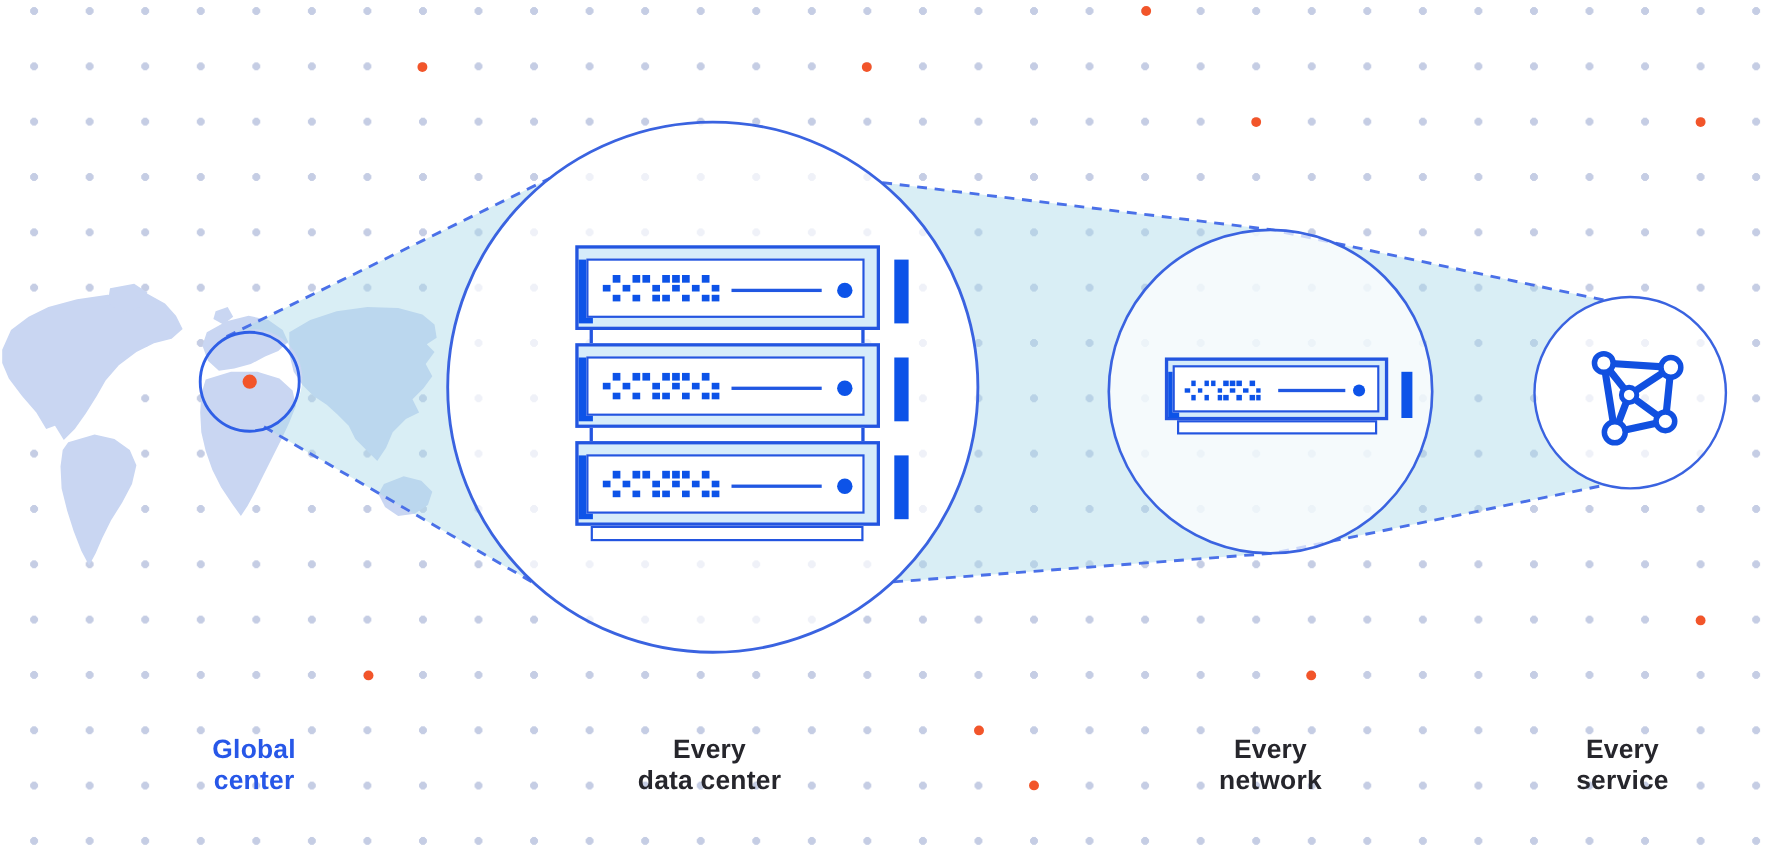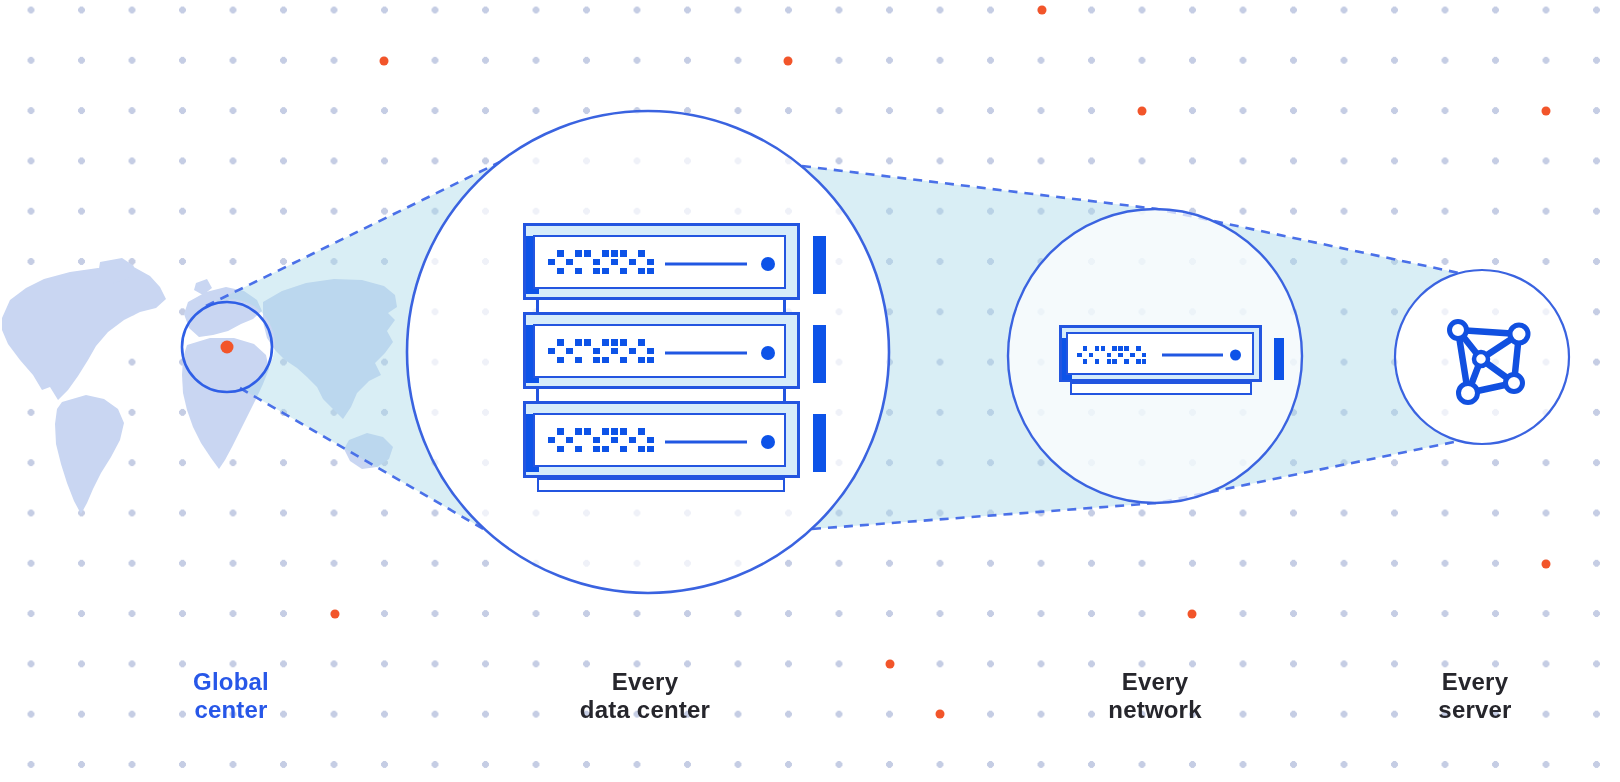--- a/index.html
+++ b/index.html
@@ -266,14 +266,14 @@
 <div class="caption" style="left:645px;top:668px">
   <span>Every</span><br>
   <span>data center</span>
 </div>
 <div class="caption" style="left:1155px;top:668px">
   <span>Every</span><br>
   <span>network</span>
 </div>
 <div class="caption" style="left:1475px;top:668px">
   <span>Every</span><br>
-  <span>server</span>
+  <span>service</span>
 </div>
 
 </body></html>

